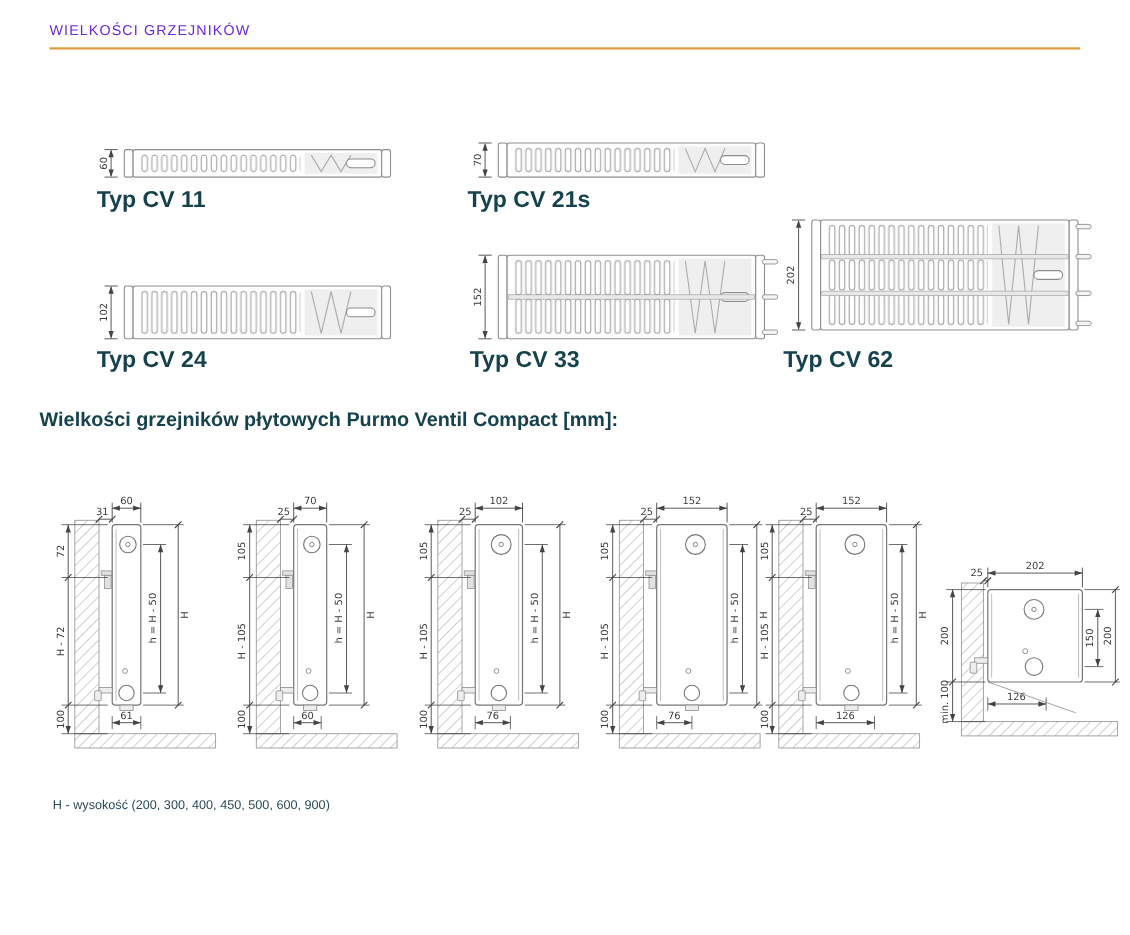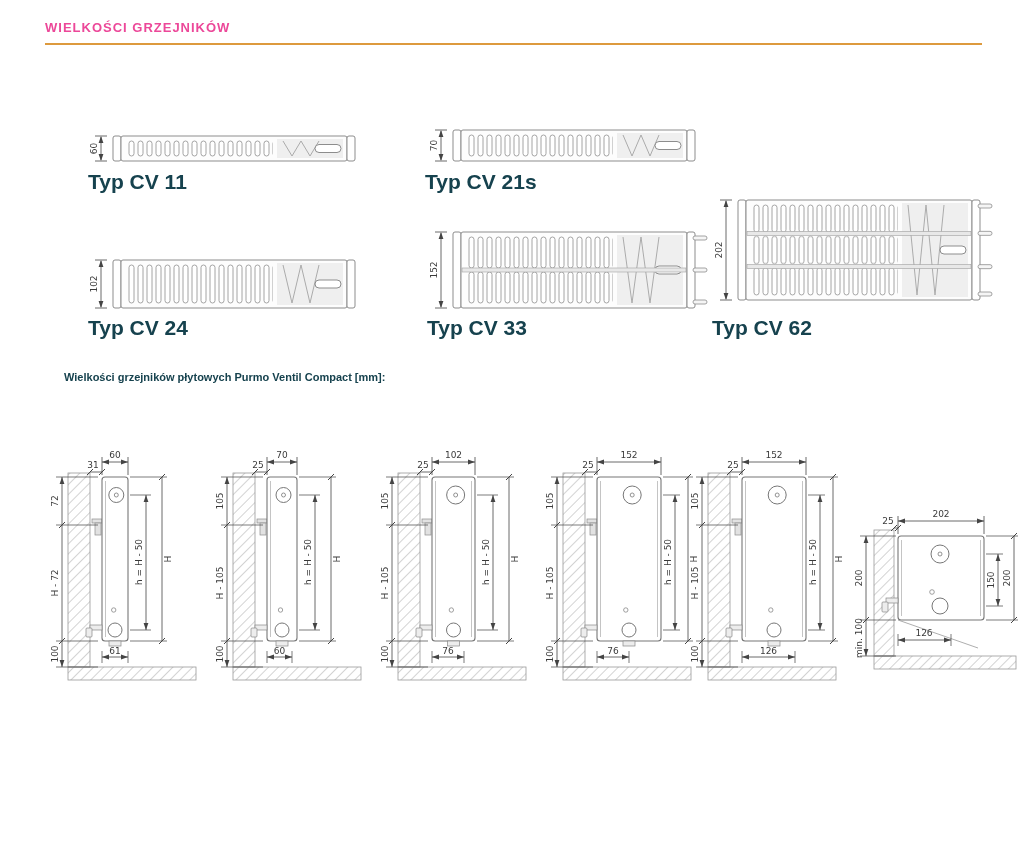--- a/index.html
+++ b/index.html
@@ -1,21 +1,21 @@
 <!DOCTYPE html>
 <html><head>
 <meta charset="utf-8">
 <style>
   html,body{margin:0;padding:0;background:#ffffff}
   body{width:1027px;height:850px;position:relative;font-family:"Liberation Sans",sans-serif;overflow:hidden}
   .abs{position:absolute}
-  .hdr{left:45px;top:20px;color:#ec4899;font-size:13px;font-weight:700;letter-spacing:1px}
+  .hdr{left:45px;top:20px;color:#6d28d9;font-size:13px;font-weight:400;letter-spacing:1px}
   .rule{left:45px;top:43px;width:937px;height:2px;background:#DD9A3E}
   .typ{color:#16424E;font-size:21px;font-weight:700;white-space:nowrap}
-  .sec{left:64px;top:371px;color:#16424E;font-size:11px;font-weight:700;white-space:nowrap}
+  .sec{left:36px;top:371px;color:#16424E;font-size:18px;font-weight:700;white-space:nowrap}
   .legend{left:48px;top:726px;color:#2C4A57;font-size:11.5px}
   .legend div{margin-bottom:7px;white-space:nowrap}
   svg .dim{font-family:"DejaVu Sans",sans-serif;font-size:9px;fill:#3a3a3a}
 </style>
 </head>
 <body>
 
 <svg width="0" height="0" style="position:absolute">
   <defs>
     <pattern id="hp" width="7" height="7" patternUnits="userSpaceOnUse" patternTransform="rotate(45)">
@@ -31,20 +31,21 @@
 
   <span class="abs typ" style="left:88px;top:170px">Typ CV 11</span>
   <span class="abs typ" style="left:425px;top:170px">Typ CV 21s</span>
   <span class="abs typ" style="left:88px;top:316px">Typ CV 24</span>
   <span class="abs typ" style="left:427px;top:316px">Typ CV 33</span>
   <span class="abs typ" style="left:712px;top:316px">Typ CV 62</span>
 
   <span class="abs sec">Wielkości grzejników płytowych Purmo Ventil Compact [mm]:</span>
 
   <div class="abs legend">
+    <div>H - wysokość (200, 300, 400, 450, 500, 600, 900)</div>
   </div>
 <svg class="abs" style="left:85px;top:132px" width="284" height="35">
       <defs>
         <pattern id="fp0" x="42" y="7" width="9" height="19" patternUnits="userSpaceOnUse">
           <rect x="2" y="2" width="5" height="15" rx="2.5" fill="#fff" stroke="#9a9a9a" stroke-width="0.9"></rect>
         </pattern>
       </defs>
       <g>
         <line x1="10" y1="4" x2="22" y2="4" stroke="#444" stroke-width="0.8"></line>
         <line x1="10" y1="29" x2="22" y2="29" stroke="#444" stroke-width="0.8"></line>

